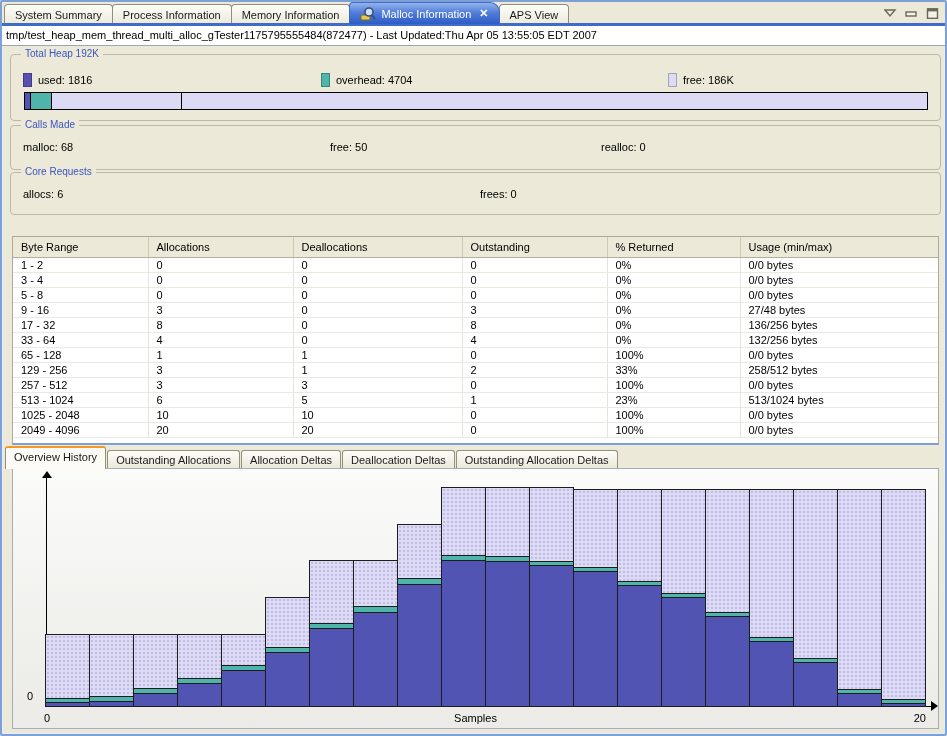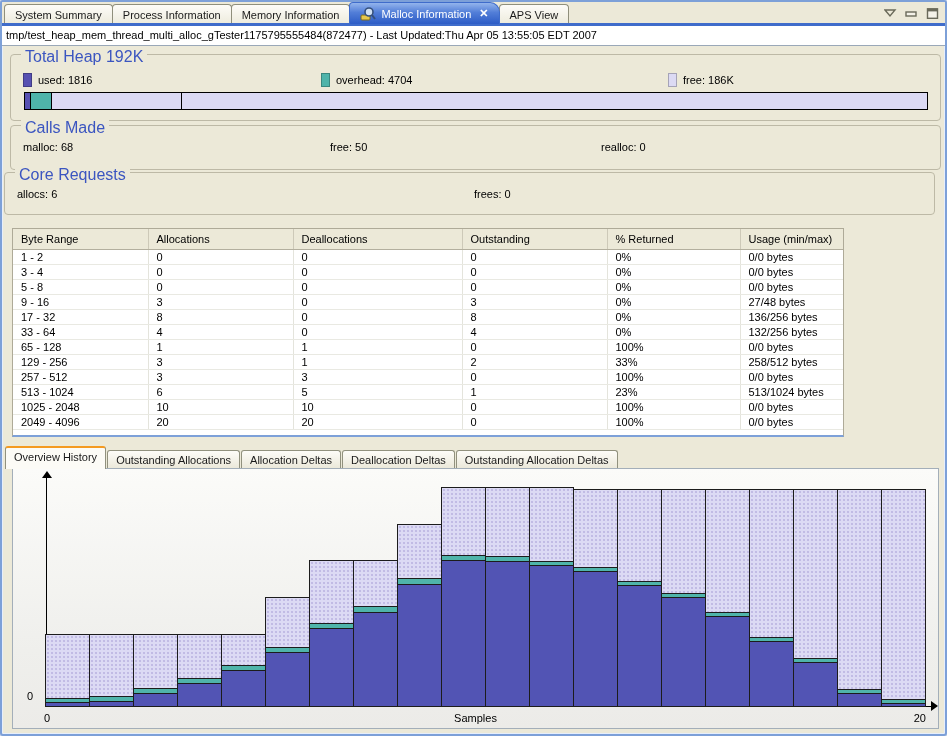--- a/index.html
+++ b/index.html
@@ -20,37 +20,37 @@
   .tab .close{margin-left:8px;font-weight:bold;font-size:11px;color:#fff;cursor:pointer;}
   .winicons{position:absolute;right:6px;top:3px;display:flex;gap:8px;align-items:center;z-index:3;}
   .winicons .wicon{width:13px;height:11px;display:inline-block;cursor:pointer;}
   
   .infobar{position:absolute;left:0;top:24px;width:100%;height:20px;background:#ffffff;
     border-bottom:1px solid #9aa8b8;box-sizing:border-box;
     font-size:11px;color:#000;line-height:19px;padding-left:4px;}
   
   .group{position:absolute;border:1px solid #bdb9a6;border-radius:4px;background:#ece9d8;}
   .group .gtitle{position:absolute;top:-7px;left:10px;background:#ece9d8;padding:0 4px;
-    font-size:16px;color:#3b55c0;}
+    font-size:10px;color:#3b55c0;}
   .legend-item{position:absolute;top:18px;display:flex;align-items:center;font-size:11px;color:#000;}
   .legend-item .sw{width:7px;height:12px;margin-right:6px;border:1px solid rgba(0,0,0,.25);}
   #heap-legend .legend-item:nth-child(1){left:12px;}
   #heap-legend .legend-item:nth-child(2){left:310px;}
   #heap-legend .legend-item:nth-child(3){left:617px;margin-left:40px;}
   .heapbar{position:absolute;left:13px;top:37px;width:904px;height:18px;border:1px solid #000;
     display:flex;box-sizing:border-box;background:#dcdaf4;}
   .heapbar .seg{height:100%;box-sizing:border-box;}
   .stat-item{position:absolute;top:15px;font-size:11px;color:#000;}
   #calls-items .stat-item:nth-child(1){left:12px;}
   #calls-items .stat-item:nth-child(2){left:319px;}
   #calls-items .stat-item:nth-child(3){left:590px;}
   #core-items .stat-item:nth-child(1){left:12px;}
   #core-items .stat-item:nth-child(2){left:469px;}
   
-  .alloc-table-wrap{position:absolute;left:10px;top:226px;width:832px;height:209px;
+  .alloc-table-wrap{position:absolute;left:10px;top:234px;width:927px;height:209px;
     border:1px solid #aeaa98;border-bottom:2px solid #7da0d8;box-sizing:border-box;background:#fff;}
   table.alloc{border-collapse:collapse;table-layout:fixed;width:100%;font-size:11px;}
   table.alloc th{height:20px;background:#ece9d8;font-weight:normal;text-align:left;
     padding:0 0 0 8px;border-right:1px solid #cdc9b8;border-bottom:1px solid #b3af9e;
     white-space:nowrap;overflow:hidden;}
   table.alloc td{height:14px;padding:0 0 0 8px;border-right:1px solid #e4e4dc;
     border-bottom:1px solid #e9e9e2;white-space:nowrap;overflow:hidden;background:#fff;color:#000;}
   table.alloc th:last-child,table.alloc td:last-child{border-right:none;}
   
   .chart-tabs{position:absolute;left:2px;top:444px;height:21px;}
@@ -153,21 +153,21 @@
 
   <div class="group" style="left:8px;top:123px;width:929px;height:43px;">
     <span class="gtitle">Calls Made</span>
     <div id="calls-items">
         <span class="stat-item">malloc: 68</span>
         <span class="stat-item">free: 50</span>
         <span class="stat-item">realloc: 0</span>
       </div>
   </div>
 
-  <div class="group" style="left:2px;top:170px;width:929px;height:41px;">
+  <div class="group" style="left:8px;top:170px;width:929px;height:41px;">
     <span class="gtitle">Core Requests</span>
     <div id="core-items">
         <span class="stat-item">allocs: 6</span>
         <span class="stat-item">frees: 0</span>
       </div>
   </div>
 
   <div class="alloc-table-wrap">
     <table class="alloc">
       <colgroup>

